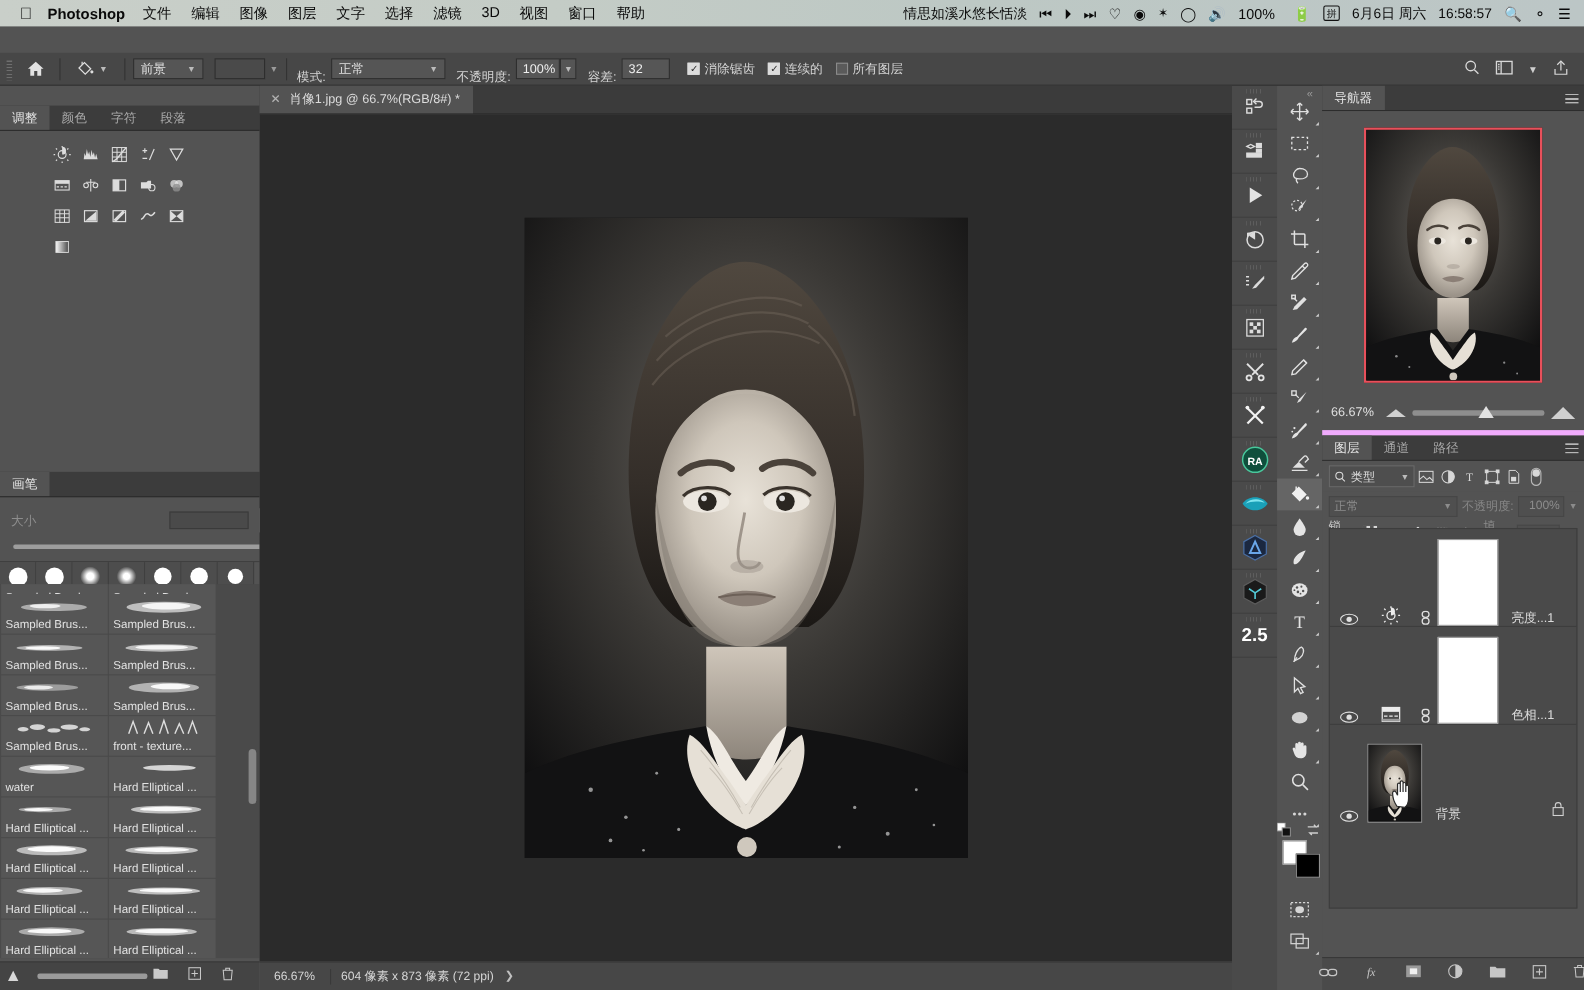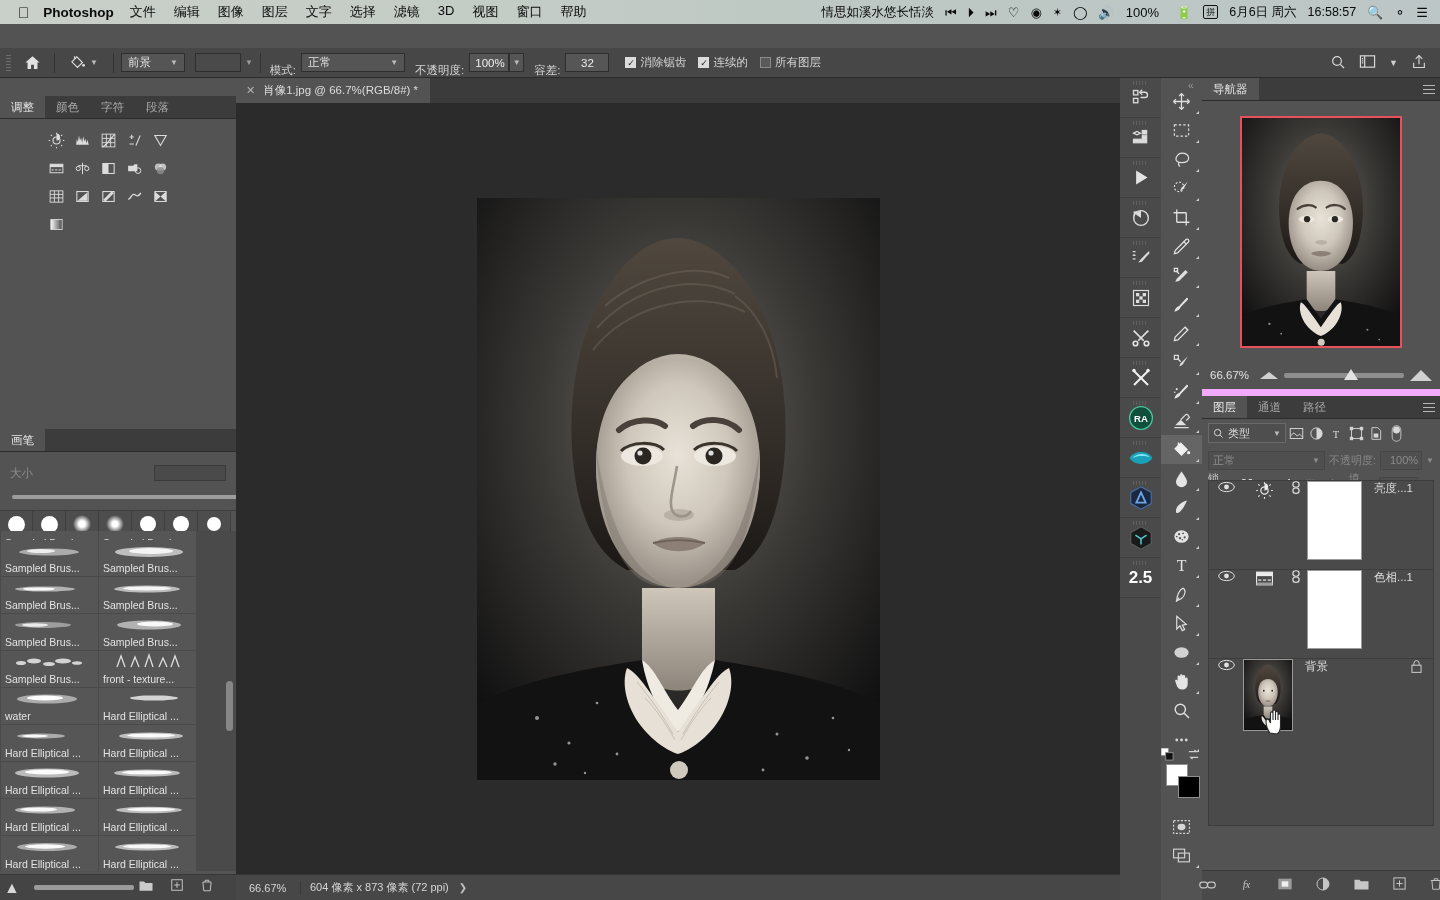--- a/index.html
+++ b/index.html
@@ -132,21 +132,21 @@
   .tool .tri { position: absolute; right: 3px; bottom: 2px; width: 0; height: 0;
                border-left: 3px solid transparent; border-bottom: 3px solid #cfcfcf; }
   .swatch-area { position: relative; width: 41px; height: 46px; margin-top: 6px; }
   .sw-fg { position: absolute; left: 5px; top: 4px; width: 22px; height: 22px; background: #fff; border: 1px solid #8f8f8f; }
   .sw-bg { position: absolute; left: 17px; top: 16px; width: 22px; height: 22px; background: #000; border: 1px solid #8f8f8f; }
   .sw-rev { position: absolute; right: 2px; top: -12px; font-size: 11px; color: #d0d0d0; }
   .sw-def { position: absolute; left: 0px; top: -12px; font-size: 10px; color: #d0d0d0; }
 
   
   .rightdock { position: absolute; top: 78px; left: 1202px; width: 238px; height: 822px; background: #535353; }
-  .nav-panel { height: 318px; border-bottom: 7px solid #f0abfc; }
+  .nav-panel { height: 318px; border-bottom: 5px solid #f0abfc; }
   .nav-thumb-area { height: 262px; display: flex; align-items: center; justify-content: center; background: #535353; }
   .nav-thumb { width: 162px; height: 232px; border: 2px solid #e8505b; position: relative; overflow: hidden; background: #0b0b0c; }
   .nav-foot { height: 24px; display: flex; align-items: center; font-size: 11.5px; color: #e0e0e0; }
   .nav-zoomval { padding-left: 8px; width: 58px; }
   .mtn { width: 0; height: 0; border-left: 9px solid transparent; border-right: 9px solid transparent; }
   .nav-slider { flex: 1; height: 5px; background: #8e8e8e; margin: 0 6px; border-radius: 2px; position: relative; }
   .nav-knob { position: absolute; left: 50%; top: -4px; width: 0; height: 0;
               border-left: 7px solid transparent; border-right: 7px solid transparent; border-bottom: 11px solid #e2e2e2; }
 
   .layers-panel { position: absolute; top: 318px; left: 0; width: 238px; height: 504px; }
@@ -154,21 +154,21 @@
   .filter-sel { width: 78px; height: 20px; background: #4e4e4e; border: 1px solid #6a6a6a; display: flex;
                 align-items: center; gap: 4px; padding: 0 4px; font-size: 11px; color: #ddd; }
   .fic { width: 20px; height: 20px; display: flex; align-items: center; justify-content: center; }
   .blend-row { height: 26px; display: flex; align-items: center; padding: 0 6px; gap: 4px; font-size: 11px; color: #868686; }
   .blend-sel { width: 96px; height: 19px; background: #4f4f4f; border: 1px solid #464646; display: flex;
                align-items: center; padding: 0 4px; color: #8c8c8c; font-size: 11px; }
   .op-val { width: 42px; height: 19px; background: #4f4f4f; border: 1px solid #464646; display: flex;
             align-items: center; justify-content: flex-end; padding: 0 3px; color: #8c8c8c; font-size: 11px; }
   .lock-row { height: 26px; display: flex; align-items: center; padding: 0 6px; gap: 8px; font-size: 11px; color: #c6c6c6; }
   .layer-list { position: absolute; top: 84px; left: 6px; width: 226px; height: 346px; background: #4a4a4a; border: 1px solid #3d3d3d; }
-  .layer-row { height: 89px; display: flex; align-items: flex-start; border-bottom: 1px solid #3d3d3d; position: relative; }
+  .layer-row { height: 89px; display: flex; align-items: flex-end; border-bottom: 1px solid #3d3d3d; position: relative; }
   .eye { width: 34px; display: flex; align-items: center; justify-content: center; }
   .adj-thumb { width: 42px; display: flex; align-items: center; justify-content: center; }
   .link-ic { width: 22px; display: flex; align-items: center; justify-content: center; }
   .mask-thumb { width: 55px; height: 79px; background: #fff; border: 1px solid #9a9a9a; }
   .layer-name { padding-left: 12px; font-size: 11.5px; color: #dcdcdc; }
   .lock-ic { position: absolute; right: 10px; }
   .bg-thumb { width: 50px; height: 72px; border: 1px solid #9a9a9a; position: relative; overflow: hidden; background: #0b0b0c; }
   .layers-foot { position: absolute; bottom: 0; left: 0; width: 238px; height: 30px; background: #4a4a4a;
                  border-top: 1px solid #383838; display: flex; align-items: center; justify-content: center; gap: 22px; }
   .portrait { position: absolute; inset: 0; }
@@ -247,21 +247,21 @@
       <span class="cv">▼</span>
     </div>
     <span class="ob-label" style="margin-left:10px">不透明度:</span>
     <div class="txtin" style="width:40px">
       <span>100%</span>
     </div>
     <div class="sel" style="width:15px;justify-content:center">
       <span style="font-size:8px;color:#bbb">▼</span>
     </div>
     <span class="ob-label" style="margin-left:10px">容差:</span>
-    <div class="txtin" style="width:44px;justify-content:center">
+    <div class="txtin" style="width:44px;">
       <span>32</span>
     </div>
     <div style="width:16px"></div>
     <div class="cbox">
       <span class="ck on">✓</span>
       <span>消除锯齿</span>
     </div>
     <div class="cbox">
       <span class="ck on">✓</span>
       <span>连续的</span>

